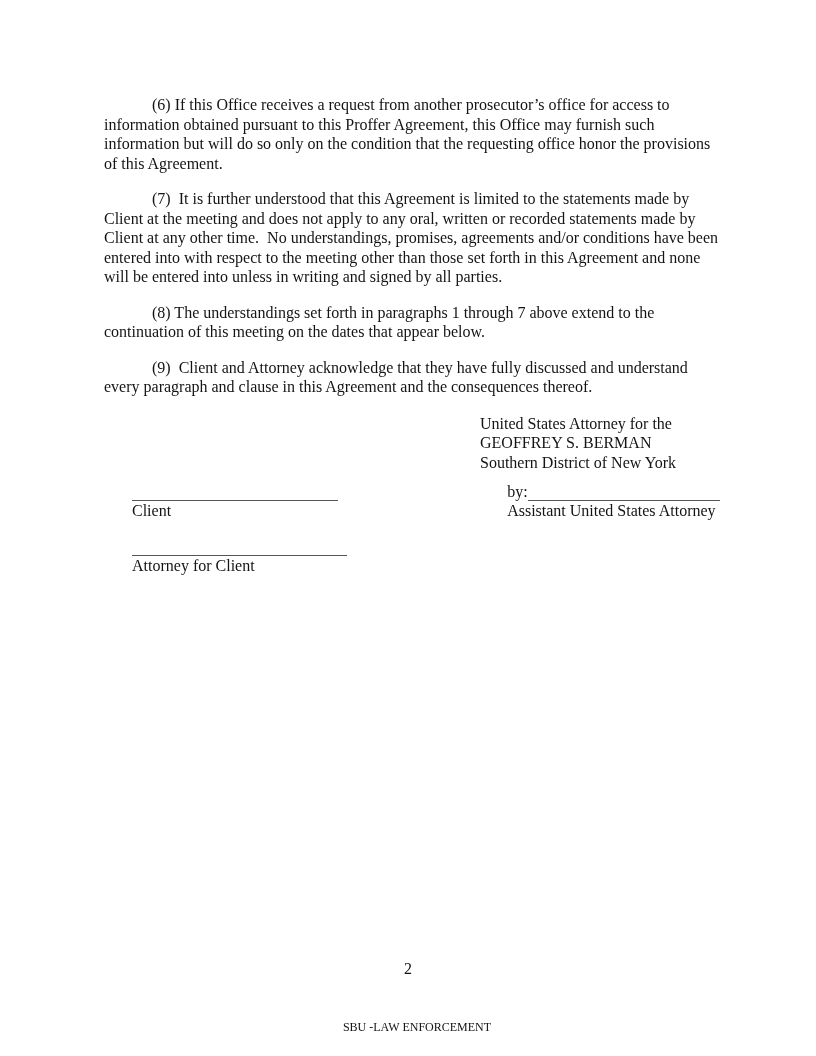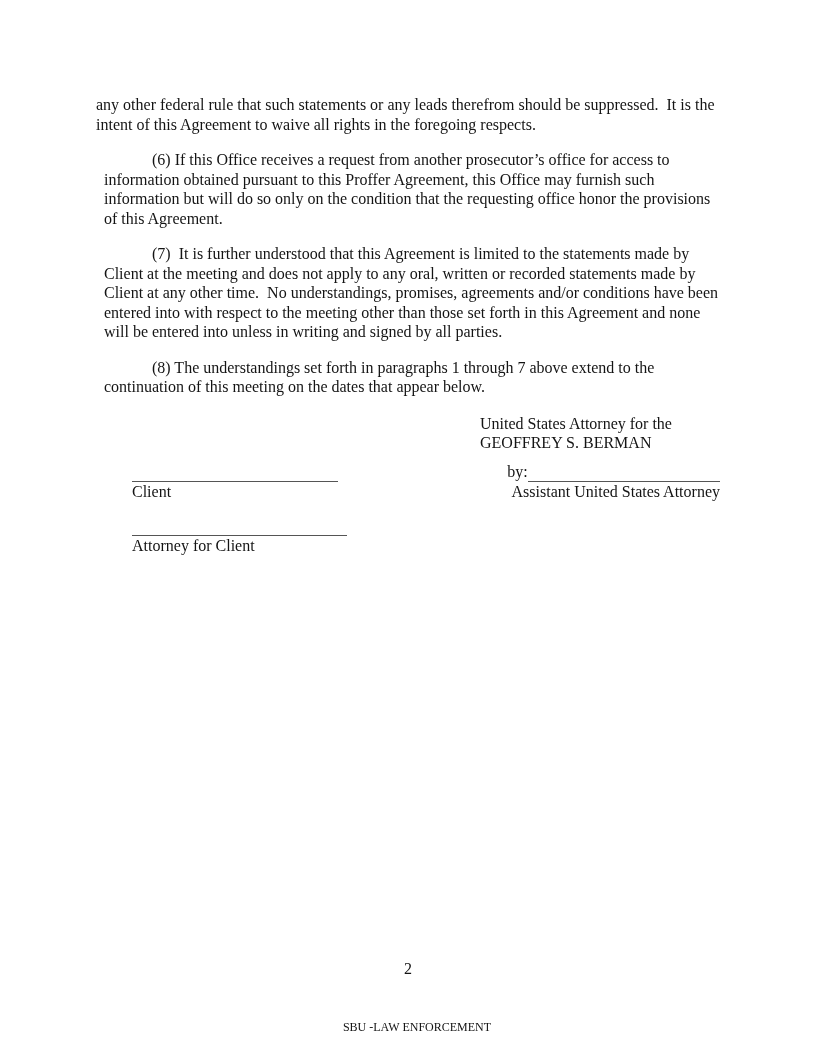--- a/index.html
+++ b/index.html
@@ -28,21 +28,21 @@
   .para.indent { text-indent: 48px; margin-left: 8px; }
   .dated { margin: 0; white-space: pre-wrap; }
 
   .attorney-block { margin-left: 384px; margin-top: 17px; }
   .attorney-block div { white-space: pre-wrap; }
 
   .sig-row { display: flex; }
   .sig-row.row1 { margin-top: 9px; }
   .sig-row.row2 { margin-top: 15px; gap: 24px; }
   .sig-col.left  { width: 215px; margin-right: 169px; margin-left: 36px; }
-  .sig-col.right { width: 222px; text-align: right; }
+  .sig-col.right { width: 222px; }
 
   .sig-line {
     height: 19px;
     border-bottom: 1px solid #555;
   }
   .by-line { display: flex; align-items: flex-end; height: 20px; }
   .by-line .by-text { line-height: 19.5px; }
   .by-line .sig-line { flex: 1; height: 19px; }
   .sig-label { line-height: 19.5px; }
 
@@ -62,29 +62,30 @@
     font-size: 12px;
     line-height: 14px;
   }
 </style>
 </head>
 <body>
 
 <div class="page">
   <div class="content">
 
-    <p class="para">any other federal rule that such statements or any leads therefrom should be suppressed.  It is the intent of this Agreement to waive all rights in the foregoing respects.</p>
     <p class="para indent">(6) If this Office receives a request from another prosecutor’s office for access to information obtained pursuant to this Proffer Agreement, this Office may furnish such information but will do so only on the condition that the requesting office honor the provisions of this Agreement.</p>
     <p class="para indent">(7)  It is further understood that this Agreement is limited to the statements made by Client at the meeting and does not apply to any oral, written or recorded statements made by Client at any other time.  No understandings, promises, agreements and/or conditions have been entered into with respect to the meeting other than those set forth in this Agreement and none will be entered into unless in writing and signed by all parties.</p>
     <p class="para indent">(8) The understandings set forth in paragraphs 1 through 7 above extend to the continuation of this meeting on the dates that appear below.</p>
+    <p class="para indent">(9)  Client and Attorney acknowledge that they have fully discussed and understand every paragraph and clause in this Agreement and the consequences thereof.</p>
 
 
     <div class="attorney-block">
       <div>United States Attorney for the</div>
       <div>GEOFFREY S. BERMAN</div>
+      <div>Southern District of New York</div>
     </div>
 
     <div class="sig-row row1">
       <div class="sig-col left">
         <div class="sig-line"></div>
         <div class="sig-label">Client</div>
       </div>
       <div class="sig-col right">
         <div class="by-line">
           <span class="by-text">by:</span>

